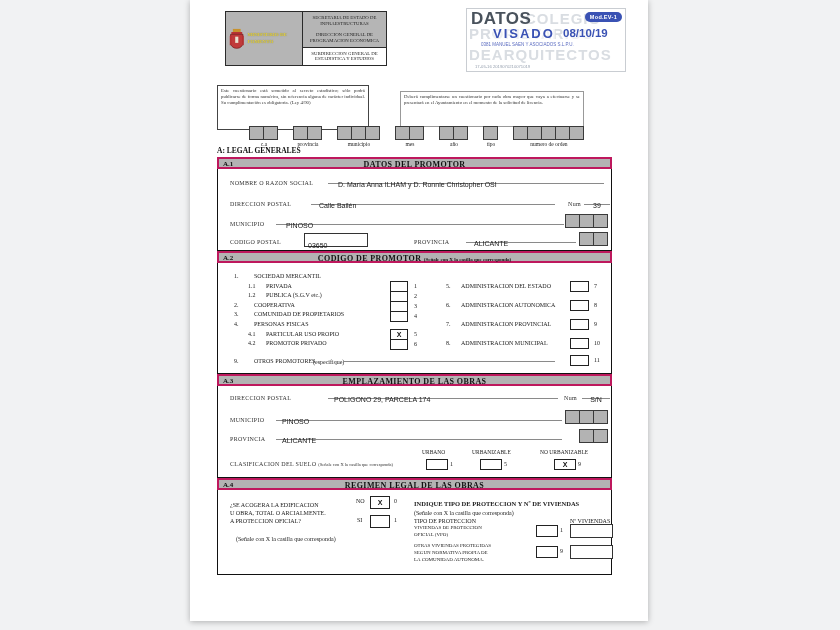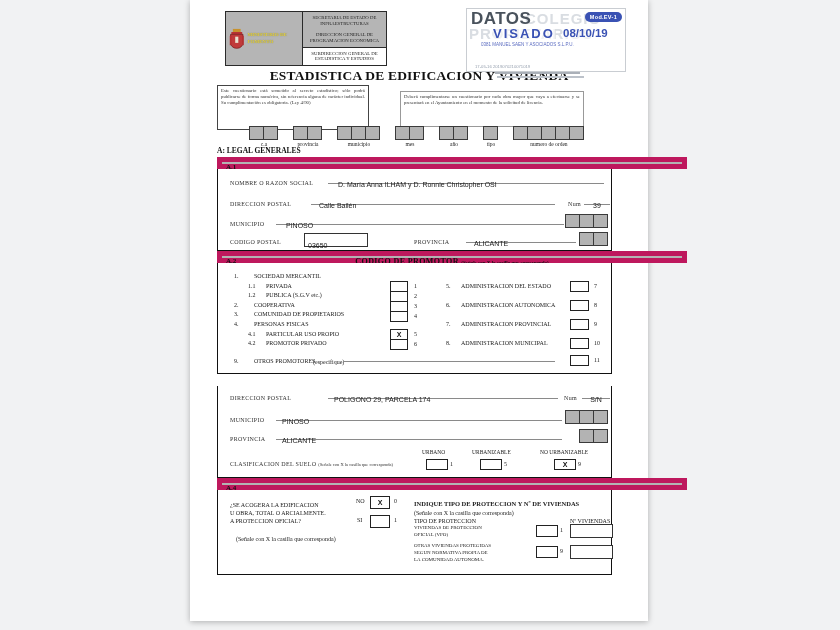--- a/index.html
+++ b/index.html
@@ -39,21 +39,21 @@
   .notice-l{left:27px;top:85px;width:144px;height:39px;border:1px solid #444;}
   .notice-r{left:210px;top:91px;width:176px;height:30px;border:1px solid #999;}
   
   .coderow{left:60px;top:126px;width:334px;display:flex;justify-content:space-between;}
   .cgrp{display:flex;flex-direction:column;align-items:center;}
   .cells{display:flex;}
   .gcell{width:13px;height:12px;background:#b3b3b3;border:1px solid #3a3a3a;margin-left:-1px;}
   .clabel{font:5.5px "Liberation Serif",serif;color:#222;margin-top:1px;white-space:nowrap;}
   
   .aheading{left:27px;top:146px;font:bold 7.5px "Liberation Serif",serif;color:#111;}
-  .sec-hd{left:27px;width:470px;height:12px;background:#b3b3b3;border:5px solid #be185d;box-sizing:border-box;}
+  .sec-hd{left:27px;width:395px;height:12px;background:#b3b3b3;border:2px solid #be185d;box-sizing:border-box;}
   .sec-id{position:absolute;left:4px;top:1px;font:bold 7px "Liberation Serif",serif;color:#111;}
   .sec-title{position:absolute;left:0;top:1px;width:100%;text-align:center;
              font:bold 8px "Liberation Serif",serif;color:#111;letter-spacing:.4px;}
   .sec-note{font:bold 5px "Liberation Serif",serif;letter-spacing:0;}
   .sec-bd{left:27px;width:395px;background:#fff;border:1px solid #111;border-top:none;box-sizing:border-box;}
   .slabel{position:absolute;font:6px "Liberation Serif",serif;color:#333;letter-spacing:.3px;white-space:nowrap;}
   .tiny{font:4.5px "Liberation Serif",serif;letter-spacing:0;}
   .sval{font:7px "Liberation Sans",sans-serif;color:#1a1a1a;white-space:nowrap;}
   .uline{position:absolute;border-bottom:1px solid #8a8a8a;height:10px;}
   .ubox{position:absolute;border:1px solid #333;height:12px;background:#fff;}
@@ -85,31 +85,29 @@
     <div class="dept-cell">
       <div class="dept">SECRETARIA DE ESTADO DE INFRAESTRUCTURAS</div>
       <div class="dept">DIRECCION GENERAL DE PROGRAMACION ECONOMICA</div>
       <div class="dept white">SUBDIRECCION GENERAL DE ESTADISTICA Y ESTUDIOS</div>
     </div>
   </div>
 
   <div class="abs stamp">
     <span class="abs ghost" style="left:58px;top:1px;">COLEGIO</span>
     <span class="abs ghost" style="left:2px;top:16px;">PROPIETARIOS</span>
+    <span class="abs ghost" style="left:2px;top:37px;">DEARQUITECTOS</span>
     <span class="abs ctaa" style="left:4px;top:0;">DATOS</span>
     <span class="abs badge" style="right:3px;top:3px;">Mod.EV-1</span>
     <span class="abs visado" style="left:26px;top:17px;background:rgba(255,255,255,.55);">VISADO</span>
     <span class="abs vdate" style="left:96px;top:18px;background:rgba(255,255,255,.55);">08/10/19</span>
     <span class="abs stampsm" style="left:14px;top:33px;">0381 MANUEL SAEN Y ASOCIADOS S.L.P.U.</span>
     <span class="abs stampsm2" style="left:8px;top:55px;">17-05-16    2019070210071019</span>
   </div>
 
-  <div class="abs title">
-    <span>ESTADISTICA DE EDIFICACION Y </span><span class="struck">VIVIENDA</span>
-  </div>
 
   <div class="abs notice notice-l">Este cuestionario está sometido al secreto estadístico; sólo podrá publicarse de forma numérica, sin referencia alguna de carácter individual. Su cumplimentación es obligatoria. (Ley 4/90)</div>
   <div class="abs notice notice-r">Deberá cumplimentarse un cuestionario por cada obra mayor que vaya a efectuarse y se presentará en el Ayuntamiento en el momento de la solicitud de licencia.</div>
 
   <div class="abs coderow">
     <div class="cgrp">
       <div class="cells">
           <span class="gcell"></span>
           <span class="gcell"></span>
         </div>
@@ -159,20 +157,21 @@
           <span class="gcell"></span>
         </div>
       <div class="clabel">numero de orden</div>
     </div>
   </div>
 
   <div class="abs aheading">A: LEGAL GENERALES</div>
 
   <div class="abs sec-hd" style="top:157px;">
     <span class="sec-id">A.1</span>
+    <span class="sec-title">DATOS DEL PROMOTOR</span>
   </div>
   <div class="abs sec-bd" style="top:169px;height:82px;">
     <span class="slabel" style="left:12px;top:11px;">NOMBRE O RAZON SOCIAL</span>
     <div class="uline" style="left:110px;top:4px;width:276px;">
       <span class="sval" style="margin-left:10px;">D. María Anna ILHAM y D. Ronnie Christopher OSI</span>
     </div>
     <span class="slabel" style="left:12px;top:32px;">DIRECCION POSTAL</span>
     <div class="uline" style="left:93px;top:25px;width:244px;">
       <span class="sval" style="margin-left:8px;">Calle Bailén</span>
     </div>
@@ -259,20 +258,24 @@
     <span class="ccode" style="left:376px;top:77px;">10</span>
 
     <span class="itm" style="left:16px;top:95px;">9.</span>
     <span class="itm" style="left:36px;top:95px;">OTROS PROMOTORES</span>
     <span class="itm tiny" style="left:95px;top:96px;">(especifique)</span>
     <div class="uline" style="left:125px;top:89px;width:212px;height:9px;"></div>
     <span class="cbx" style="left:352px;top:92px;width:17px;"></span>
     <span class="ccode" style="left:376px;top:94px;">11</span>
   </div>
 
+  <div class="abs sec-hd" style="top:374px;">
+    <span class="sec-id">A.3</span>
+    <span class="sec-title">EMPLAZAMIENTO DE LAS OBRAS</span>
+  </div>
   <div class="abs sec-bd" style="top:386px;height:92px;">
     <span class="slabel" style="left:12px;top:9px;">DIRECCION POSTAL</span>
     <div class="uline" style="left:110px;top:2px;width:230px;">
       <span class="sval" style="margin-left:6px;">POLIGONO 29, PARCELA 174</span>
     </div>
     <span class="slabel" style="left:346px;top:9px;">Num</span>
     <div class="uline" style="left:364px;top:2px;width:28px;text-align:center;">
       <span class="sval">S/N</span>
     </div>
     <span class="slabel" style="left:12px;top:31px;">MUNICIPIO</span>
@@ -302,20 +305,21 @@
     <span class="optlbl" style="left:254px;top:63px;">URBANIZABLE</span>
     <span class="cbx" style="left:262px;top:73px;width:20px;"></span>
     <span class="ccode" style="left:286px;top:75px;">5</span>
     <span class="optlbl" style="left:322px;top:63px;">NO URBANIZABLE</span>
     <span class="cbx" style="left:336px;top:73px;width:20px;">X</span>
     <span class="ccode" style="left:360px;top:75px;">9</span>
   </div>
 
   <div class="abs sec-hd" style="top:478px;">
     <span class="sec-id">A.4</span>
+    <span class="sec-title">REGIMEN LEGAL DE LAS OBRAS</span>
   </div>
   <div class="abs sec-bd" style="top:490px;height:85px;">
     <span class="itm" style="left:12px;top:12px;">¿SE ACOGERA LA EDIFICACION</span>
     <span class="itm" style="left:12px;top:20px;">U OBRA, TOTAL O ARCIALMENTE.</span>
     <span class="itm" style="left:12px;top:28px;">A PROTECCION OFICIAL?</span>
     <span class="itm tiny" style="left:18px;top:46px;">(Señale con X la casilla que corresponda)</span>
     <span class="itm" style="left:138px;top:8px;">NO</span>
     <span class="cbx" style="left:152px;top:6px;width:18px;height:11px;line-height:11px;">X</span>
     <span class="ccode" style="left:176px;top:8px;">0</span>
     <span class="itm" style="left:139px;top:27px;">SI</span>

